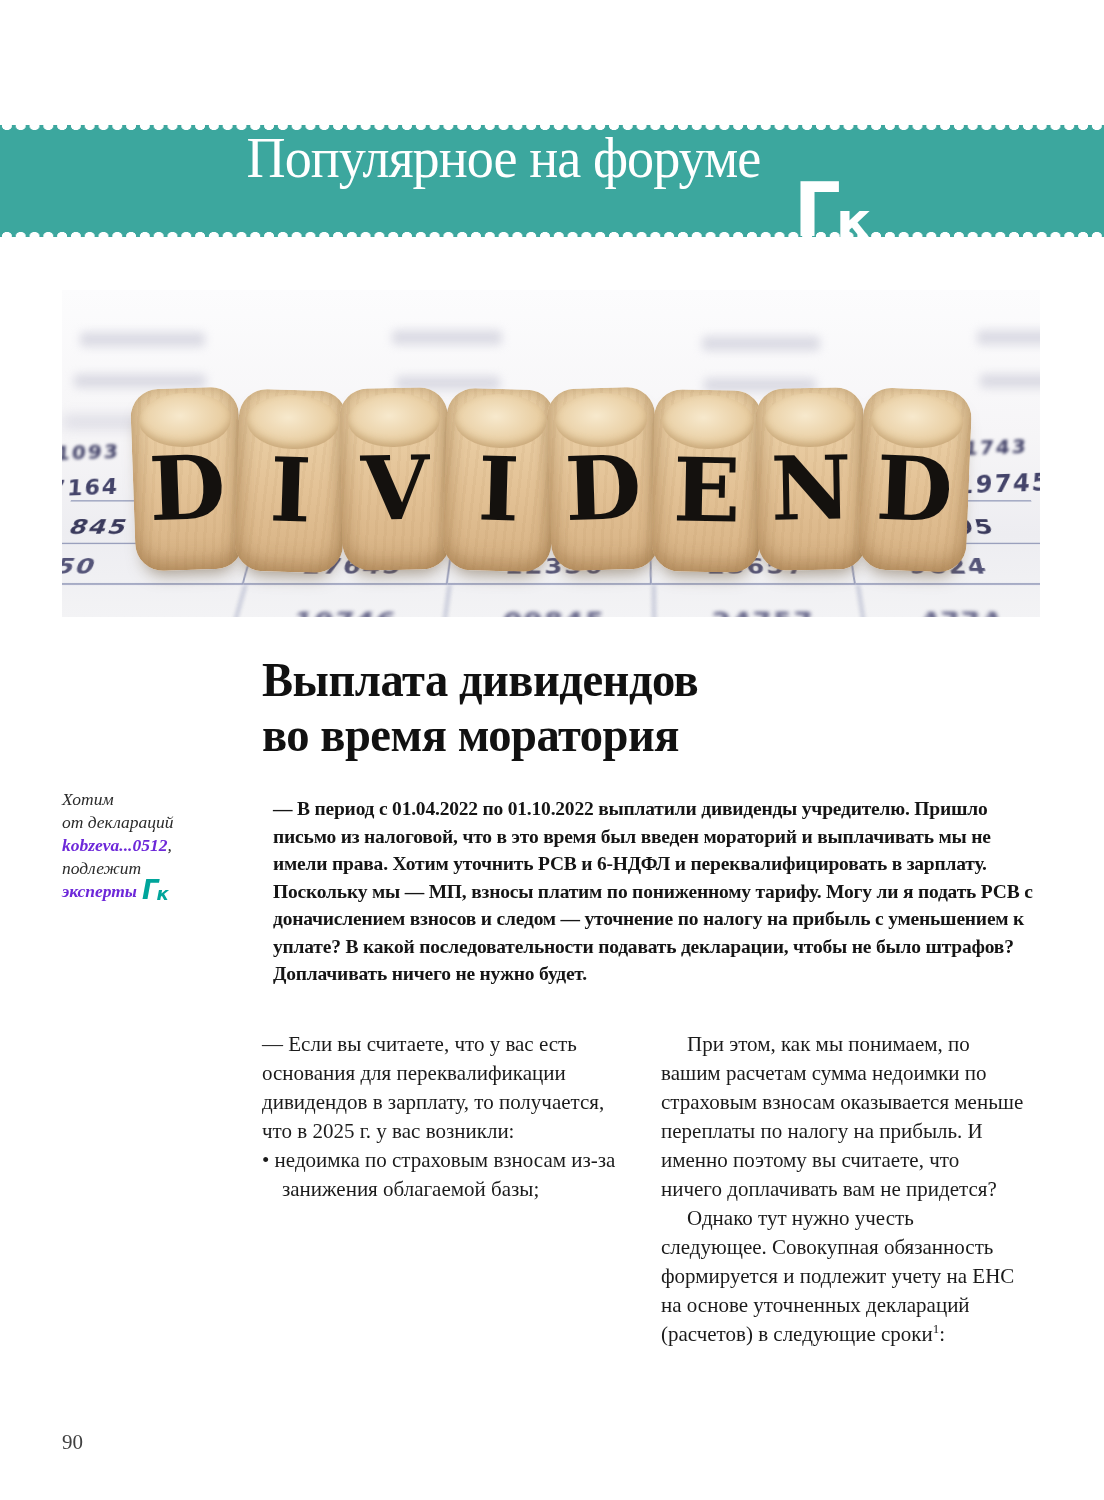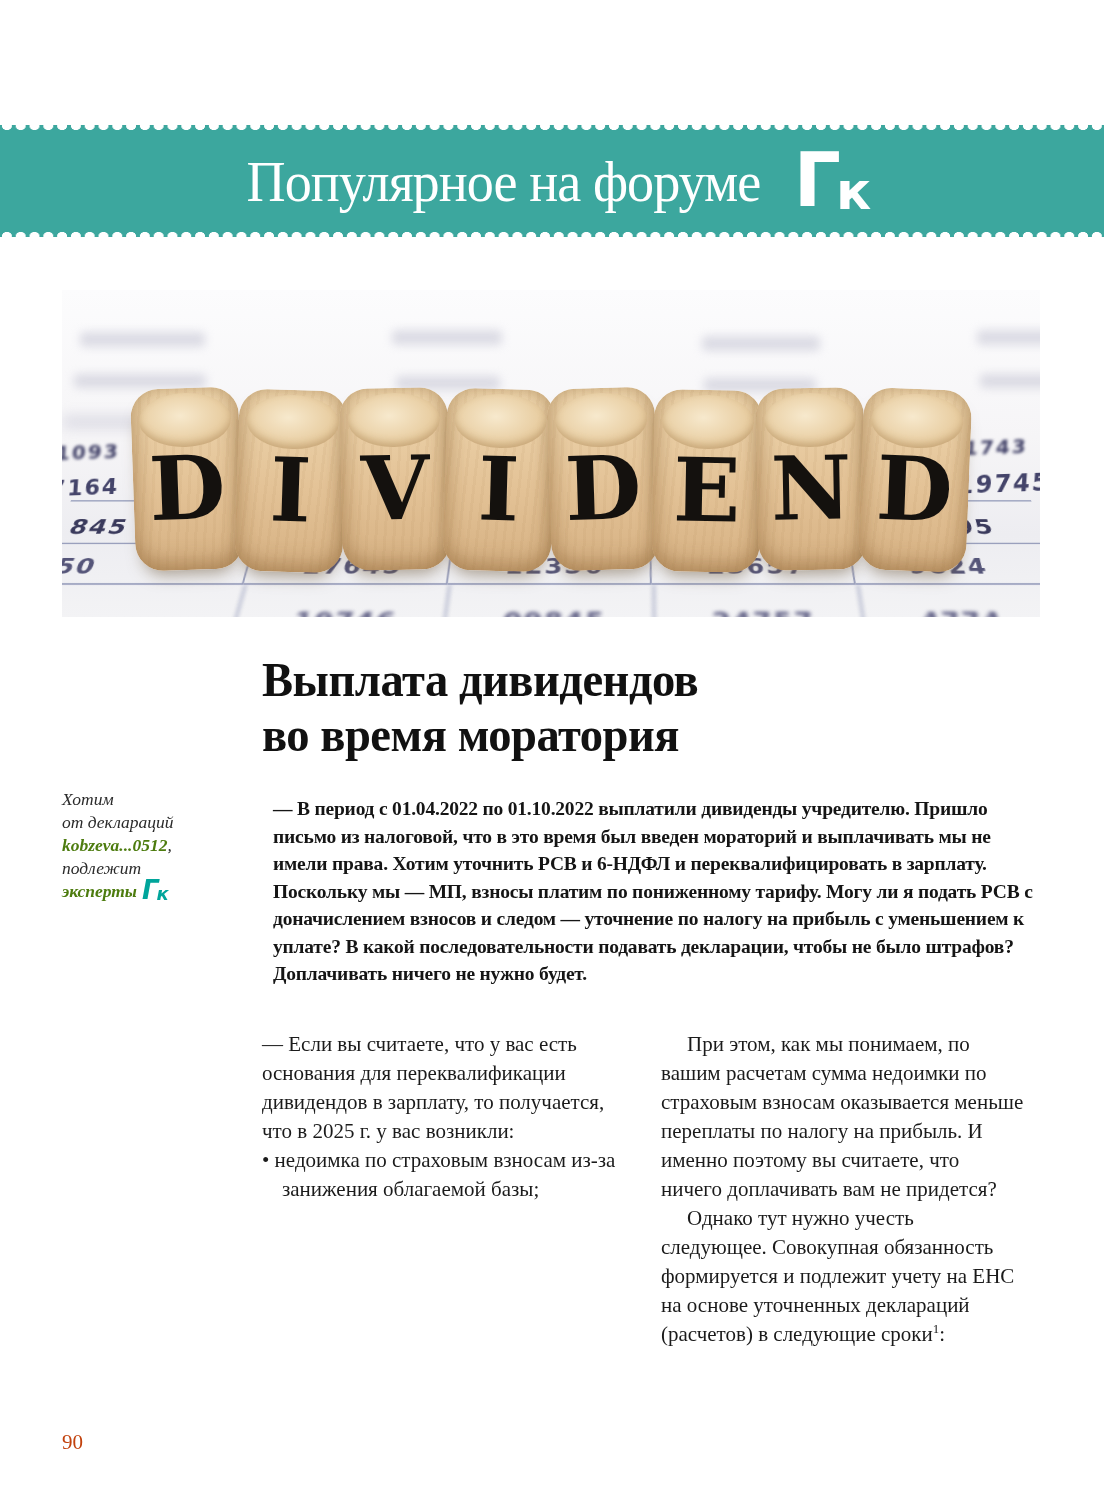--- a/index.html
+++ b/index.html
@@ -7,21 +7,21 @@
        font-family:"Liberation Serif","DejaVu Serif",serif;color:#1b1b1b;}
   .pagewrap{position:absolute;inset:0;}
 
   
   .banner{position:absolute;top:125px;left:0;width:1104px;height:112px;background:#3CA79E;}
   .banner::before,.banner::after{content:"";position:absolute;left:0;right:0;height:12px;
        background-image:radial-gradient(circle 5.2px at 6.9px 6px,#ffffff 97%,rgba(255,255,255,0) 100%);
        background-size:13.8px 12px;background-repeat:repeat-x;}
   .banner::before{top:-6px;}
   .banner::after{bottom:-6px;}
-  .banner-inner{display:flex;align-items:center;justify-content:center;height:100%;gap:20px;}
+  .banner-inner{display:flex;justify-content:center;height:100%;gap:20px;}
   .banner-title{font-size:57px;color:#ffffff;letter-spacing:-1px;display:inline-block;transform:scaleX(.95);}
   .gk{display:inline-flex;align-items:flex-end;font-family:"DejaVu Sans","Liberation Sans",sans-serif;
       font-weight:bold;color:#ffffff;}
   .gk-big .g{font-size:74px;line-height:.72;}
   .gk-big .k{font-size:52px;line-height:.60;margin-left:-5px;}
   .gk-mini{color:#00A59B;vertical-align:-2px;margin-left:5px;}
   .gk-mini .g{font-size:26px;line-height:.72;}
   .gk-mini .k{font-size:18px;line-height:.60;margin-left:-2px;}
 
   
@@ -67,33 +67,33 @@
   .die:nth-child(5){transform:rotate(-1.8deg);}
   .die:nth-child(6){transform:rotate(1deg) translateY(2px);}
   .die:nth-child(7){transform:rotate(-1deg);}
   .die:nth-child(8){transform:rotate(2.2deg) translateY(1px);}
 
   
   .headline{position:absolute;left:262px;top:652px;margin:0;font-size:48px;font-weight:bold;
             line-height:55px;letter-spacing:-.5px;color:#111;transform:scaleX(.97);transform-origin:left top;}
   .sidenote{position:absolute;left:62px;top:788px;width:190px;font-style:italic;
             font-size:17.5px;line-height:23px;color:#2a2a2a;}
-  .teal{color:#4d7c0f;font-weight:bold;}
+  .teal{color:#6d28d9;font-weight:bold;}
   .question{position:absolute;left:262px;top:784px;width:764px;margin:11px;
             font-weight:bold;font-size:19.5px;line-height:27.5px;letter-spacing:-.2px;color:#151515;}
   .cols{position:absolute;left:262px;top:1030px;width:762px;display:flex;gap:36px;
         font-size:21px;line-height:29px;}
   .col{width:363px;}
   .col p{margin:0;}
   .indent{text-indent:26px;}
   ul.blts{margin:0;padding:0;list-style:none;}
   ul.blts li{padding-left:20px;text-indent:-20px;}
   ul.blts li::before{content:"•\00a0";}
   sup{font-size:13px;line-height:0;}
-  .pagenum{position:absolute;left:62px;top:1430px;font-size:21px;color:#c2410c;}
+  .pagenum{position:absolute;left:62px;top:1430px;font-size:21px;color:#404040;}
 </style>
 </head>
 <body>
 
 <div class="pagewrap">
 
   <div class="banner">
     <div class="banner-inner">
       <span class="banner-title">Популярное на форуме</span>
       <span class="gk gk-big">

